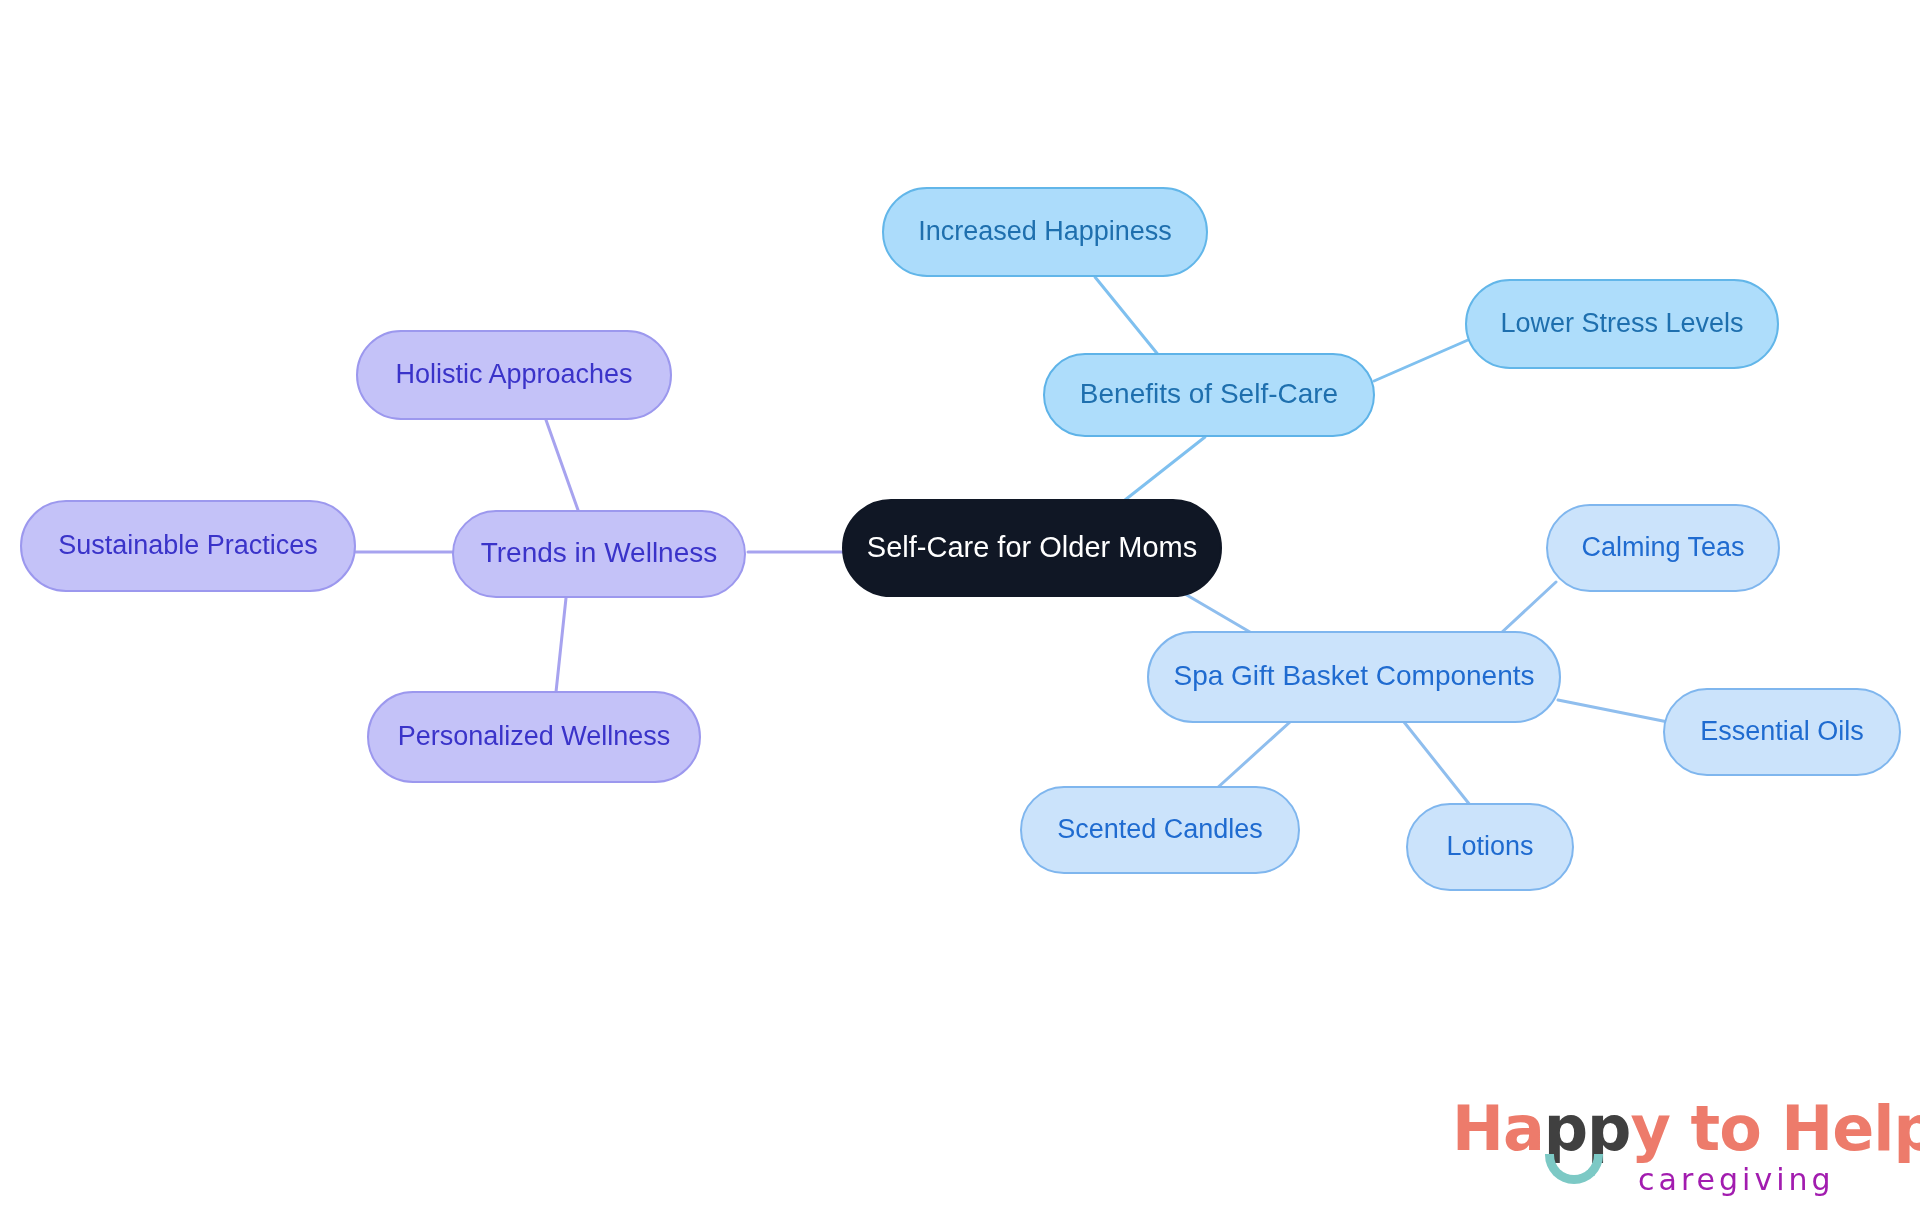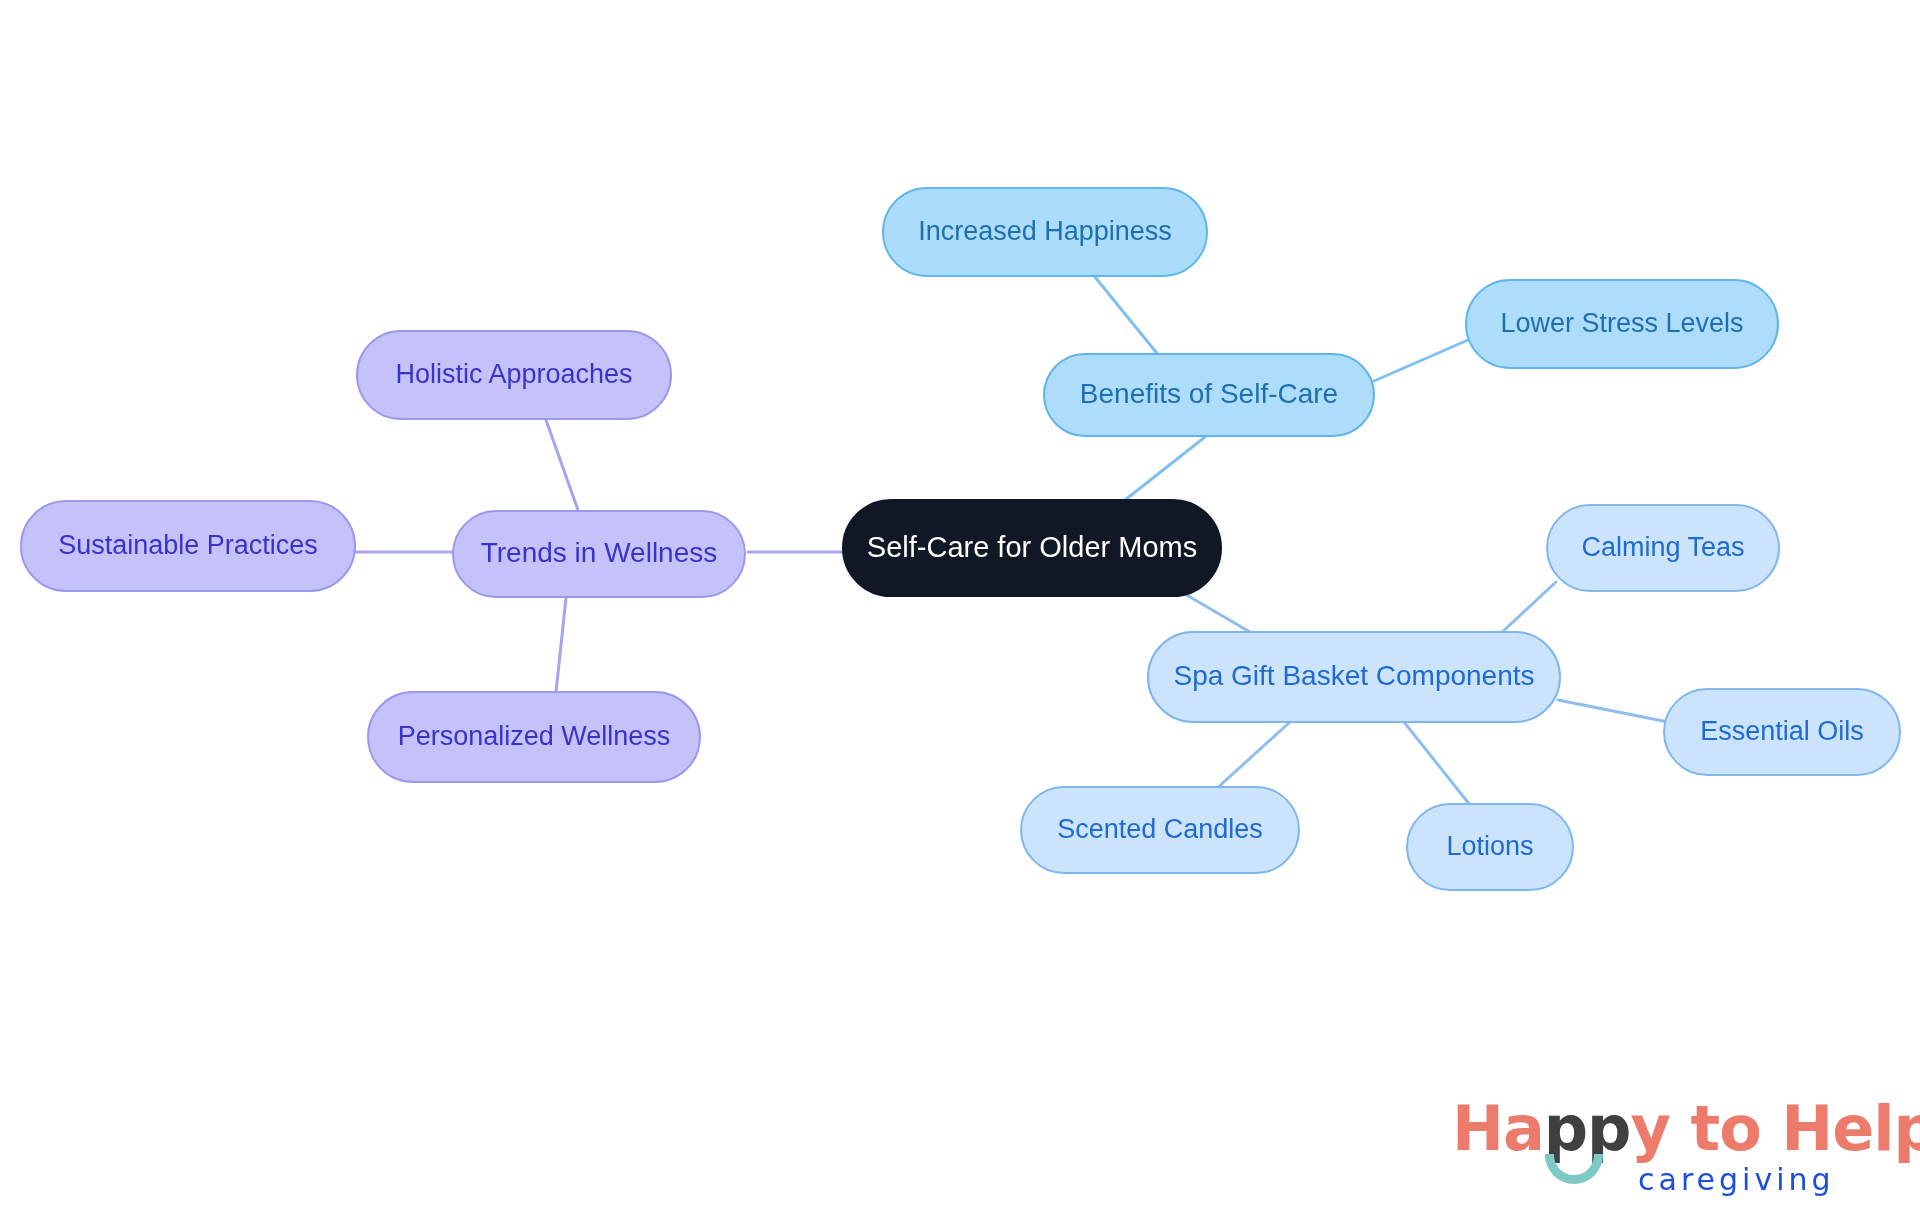--- a/index.html
+++ b/index.html
@@ -71,21 +71,21 @@
     border-bottom-right-radius: 40px;
     box-sizing: border-box;
   }
   .logo-tagline {
     position: absolute;
     left: 186px;
     top: 64px;
     font-family: "DejaVu Sans", sans-serif;
     font-size: 30px;
     letter-spacing: 4px;
-    color: #1d4ed8;
+    color: #a21caf;
     white-space: nowrap;
   }
 </style>
 </head>
 <body>
 
 <svg id="mindmap-canvas" viewBox="0 0 1920 1215">
   <rect x="0" y="0" width="1920" height="1215" fill="#ffffff"></rect>
   <g id="edge-layer">
       <line x1="1125" y1="500" x2="1205" y2="437" stroke="#7FC0EF" stroke-width="3" stroke-linecap="round"></line>

